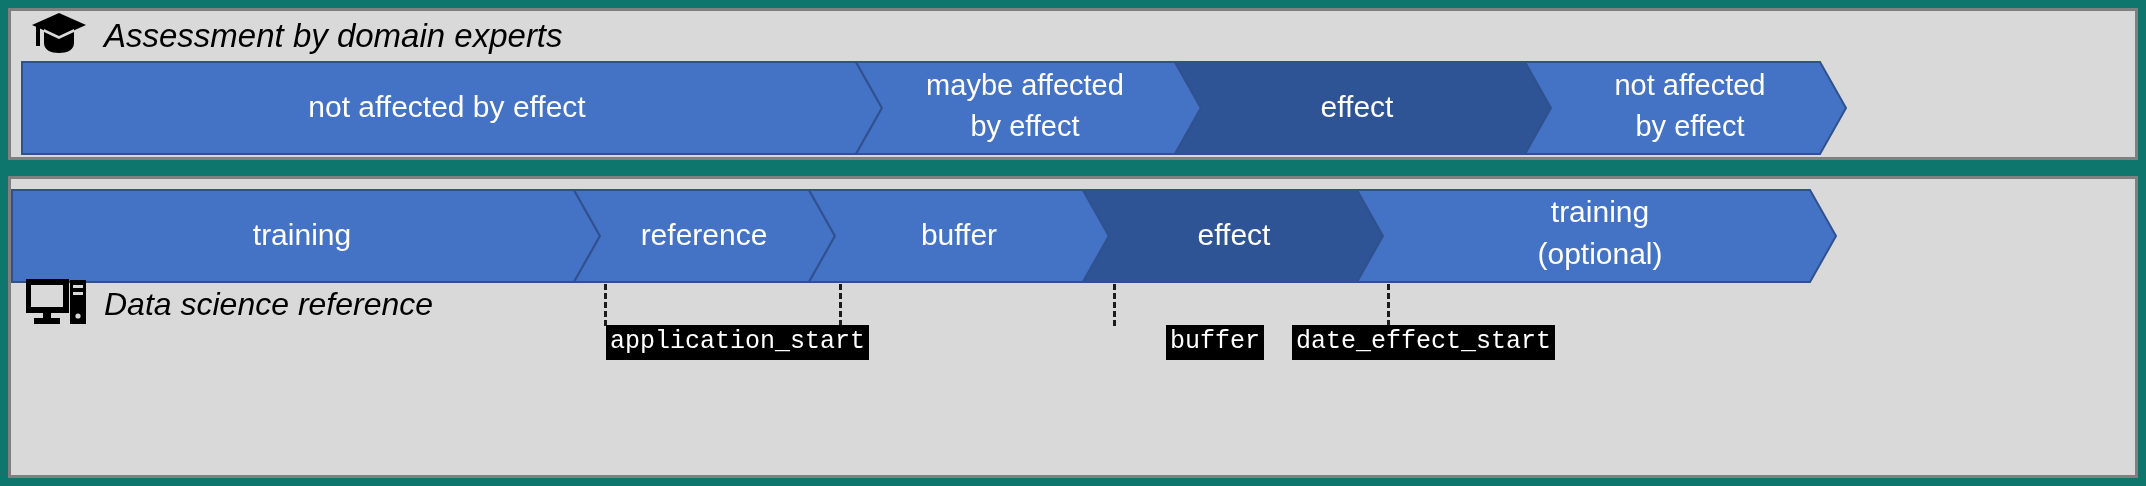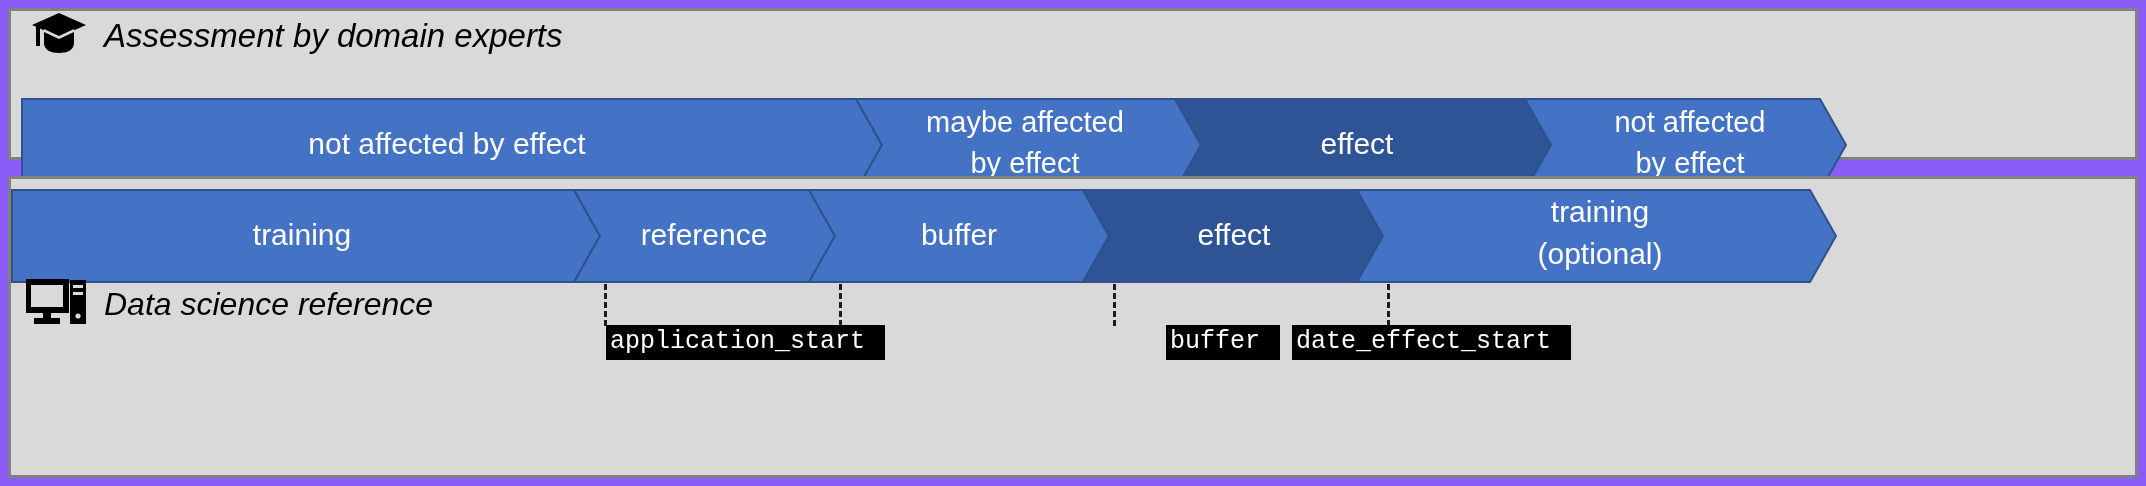--- a/index.html
+++ b/index.html
@@ -1,46 +1,46 @@
 <!DOCTYPE html>
 <html><head>
 <meta charset="utf-8">
 <style>
   html,body{margin:0;padding:0;background:#ffffff;}
   body{font-family:"Liberation Sans",sans-serif;}
-  .stage{position:relative;width:2146px;height:486px;overflow:hidden;background:#8b5cf6;}
+  .stage{position:relative;width:2146px;height:486px;overflow:hidden;background:#0f766e;}
 
   
   .panel{position:absolute;background:#d9d9d9;border:3px solid #808080;box-sizing:border-box;}
   #panel-top{left:8px;top:8px;width:2130px;height:152px;}
   #panel-bottom{left:8px;top:176px;width:2130px;height:302px;}
 
   
   .caption-row{position:absolute;display:flex;align-items:center;gap:16px;}
   #top-caption{left:30px;top:12px;height:46px;}
   #bottom-caption{left:26px;top:276px;height:56px;}
   .caption-text{font-style:italic;font-size:33px;color:#000;white-space:nowrap;line-height:1;}
   #bottom-caption .caption-text{font-size:32px;}
   .icon-box{display:block;flex:0 0 auto;}
 
   
   .bar{position:absolute;height:92px;}
-  #bar-top{left:22px;top:62px;width:1824px;margin-top:37px;}
+  #bar-top{left:22px;top:62px;width:1824px;}
   #bar-bottom{left:12px;top:190px;width:1824px;}
   .bar svg{display:block;width:100%;height:100%;overflow:visible;}
   .seg-label{fill:#ffffff;font-family:"Liberation Sans",sans-serif;font-size:30px;text-anchor:middle;dominant-baseline:middle;}
   .seg-label.small{font-size:29px;}
 
   
   .tick{position:absolute;width:0;border-left:3px dashed #1b1b1b;}
 
   
   .code-chip{position:absolute;background:#000;color:#fff;
     font-family:"Liberation Mono",monospace;font-size:25px;line-height:1.18;
-    padding:2px 20px 3px 4px;white-space:nowrap;letter-spacing:0px;}
+    padding:2px 4px 3px 4px;white-space:nowrap;letter-spacing:0px;}
 </style>
 </head>
 <body>
 
 <div class="stage">
 
   <div class="panel" id="panel-top"></div>
 
   <div class="caption-row" id="top-caption">
     <span class="icon-box">

